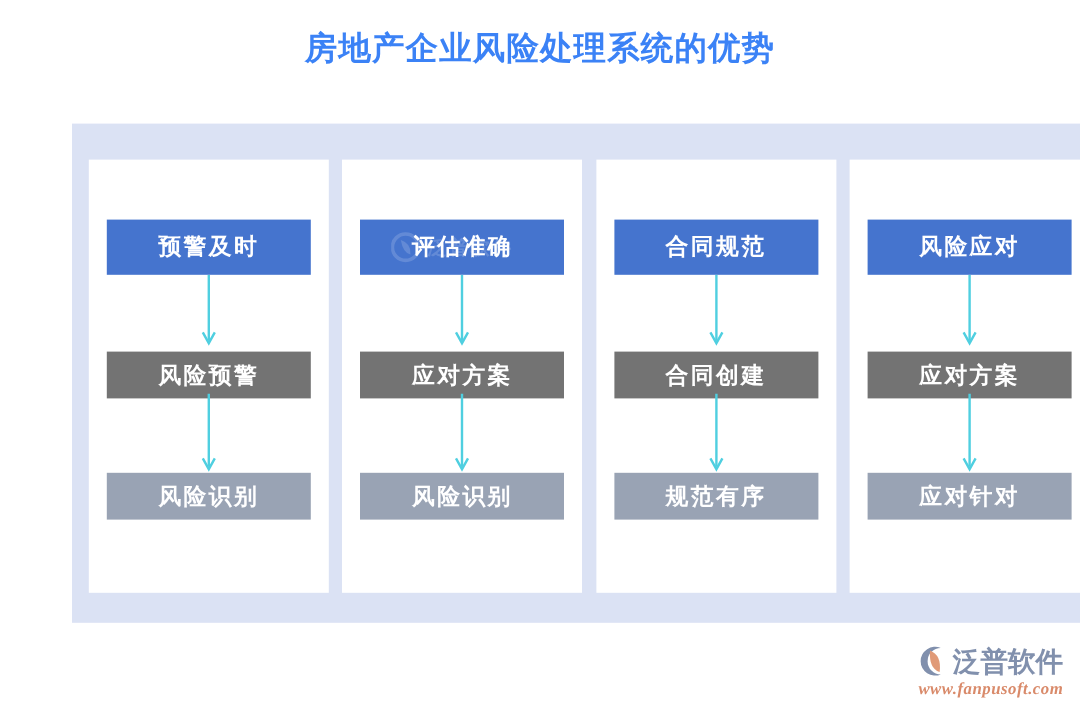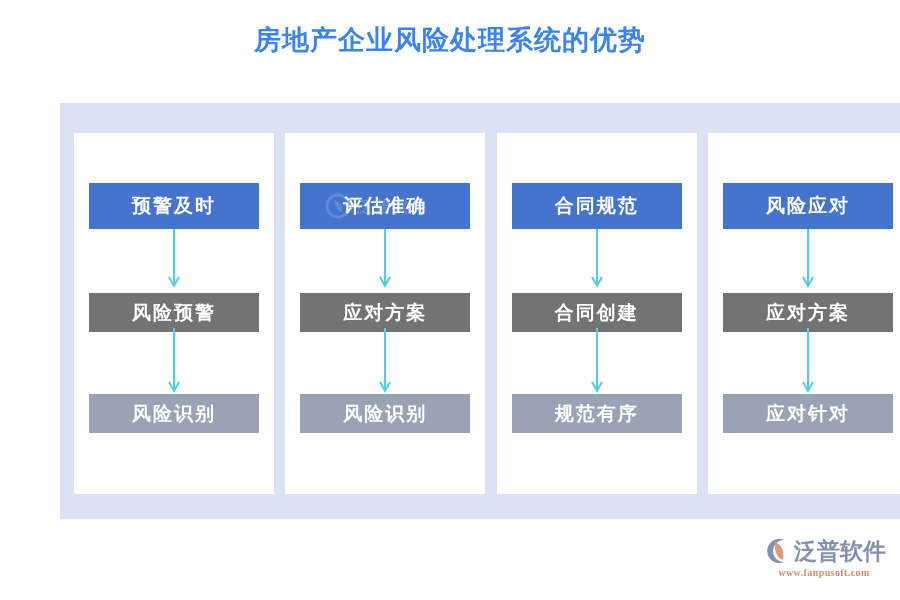--- a/index.html
+++ b/index.html
@@ -135,28 +135,29 @@
     font-family: "Liberation Serif", "DejaVu Serif", serif;
     font-size: 23px;
     font-weight: 700;
     color: #8190ad;
     letter-spacing: 0px;
     margin-left: 2px;
     white-space: nowrap;
   }
   #brand-url {
     font-family: "Liberation Serif", "DejaVu Serif", serif;
-    font-size: 10px;
+    font-size: 14px;
     font-weight: 700;
     color: #d98a6a;
     letter-spacing: 0.4px;
     margin-top: -1px;
     white-space: nowrap;
-    text-align: center;
+    text-align: right;
     width: 124px;
+    font-style: italic;
   }
 </style>
 </head>
 <body>
 
 <div id="page-title">房地产企业风险处理系统的优势</div>
 
 <div id="diagram-panel">
 
   <div id="columns-row">

